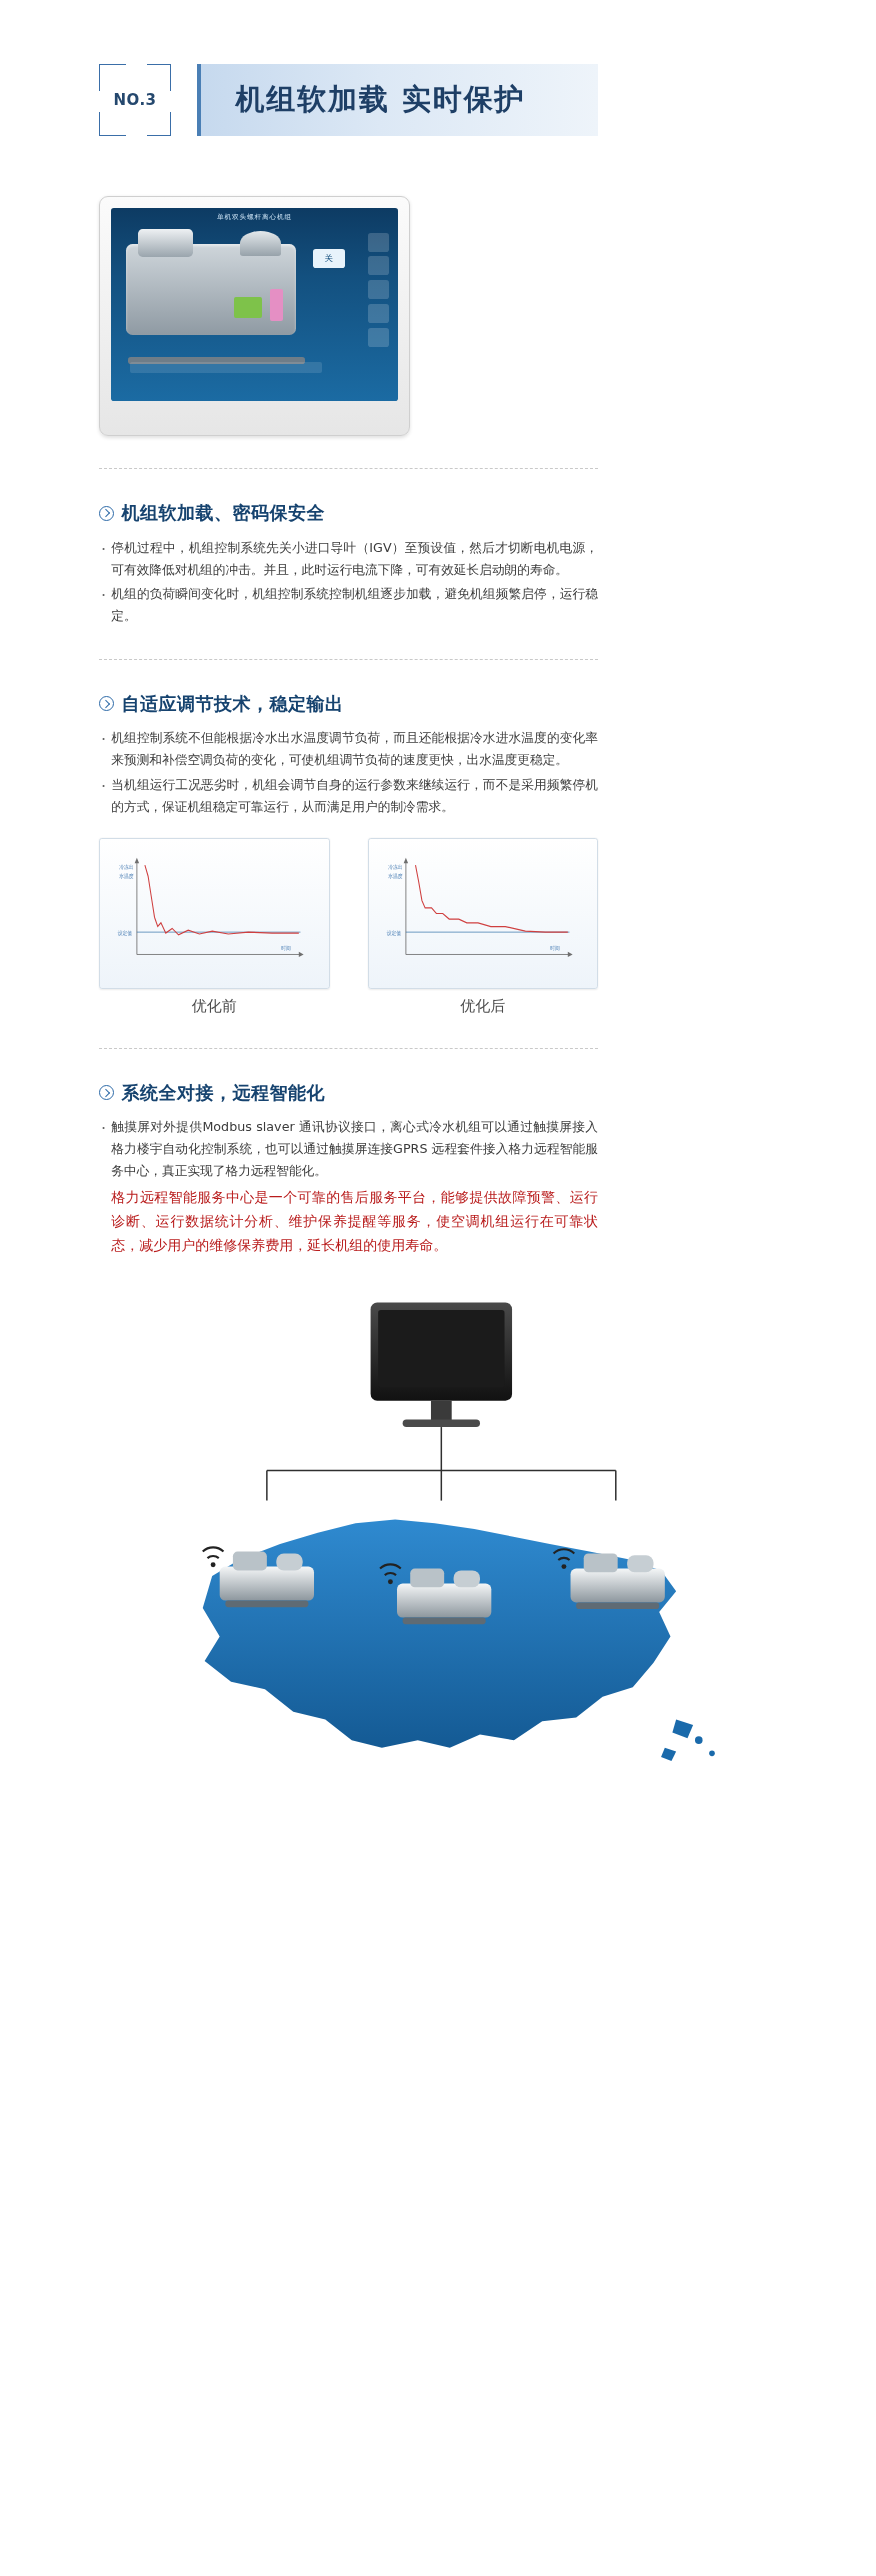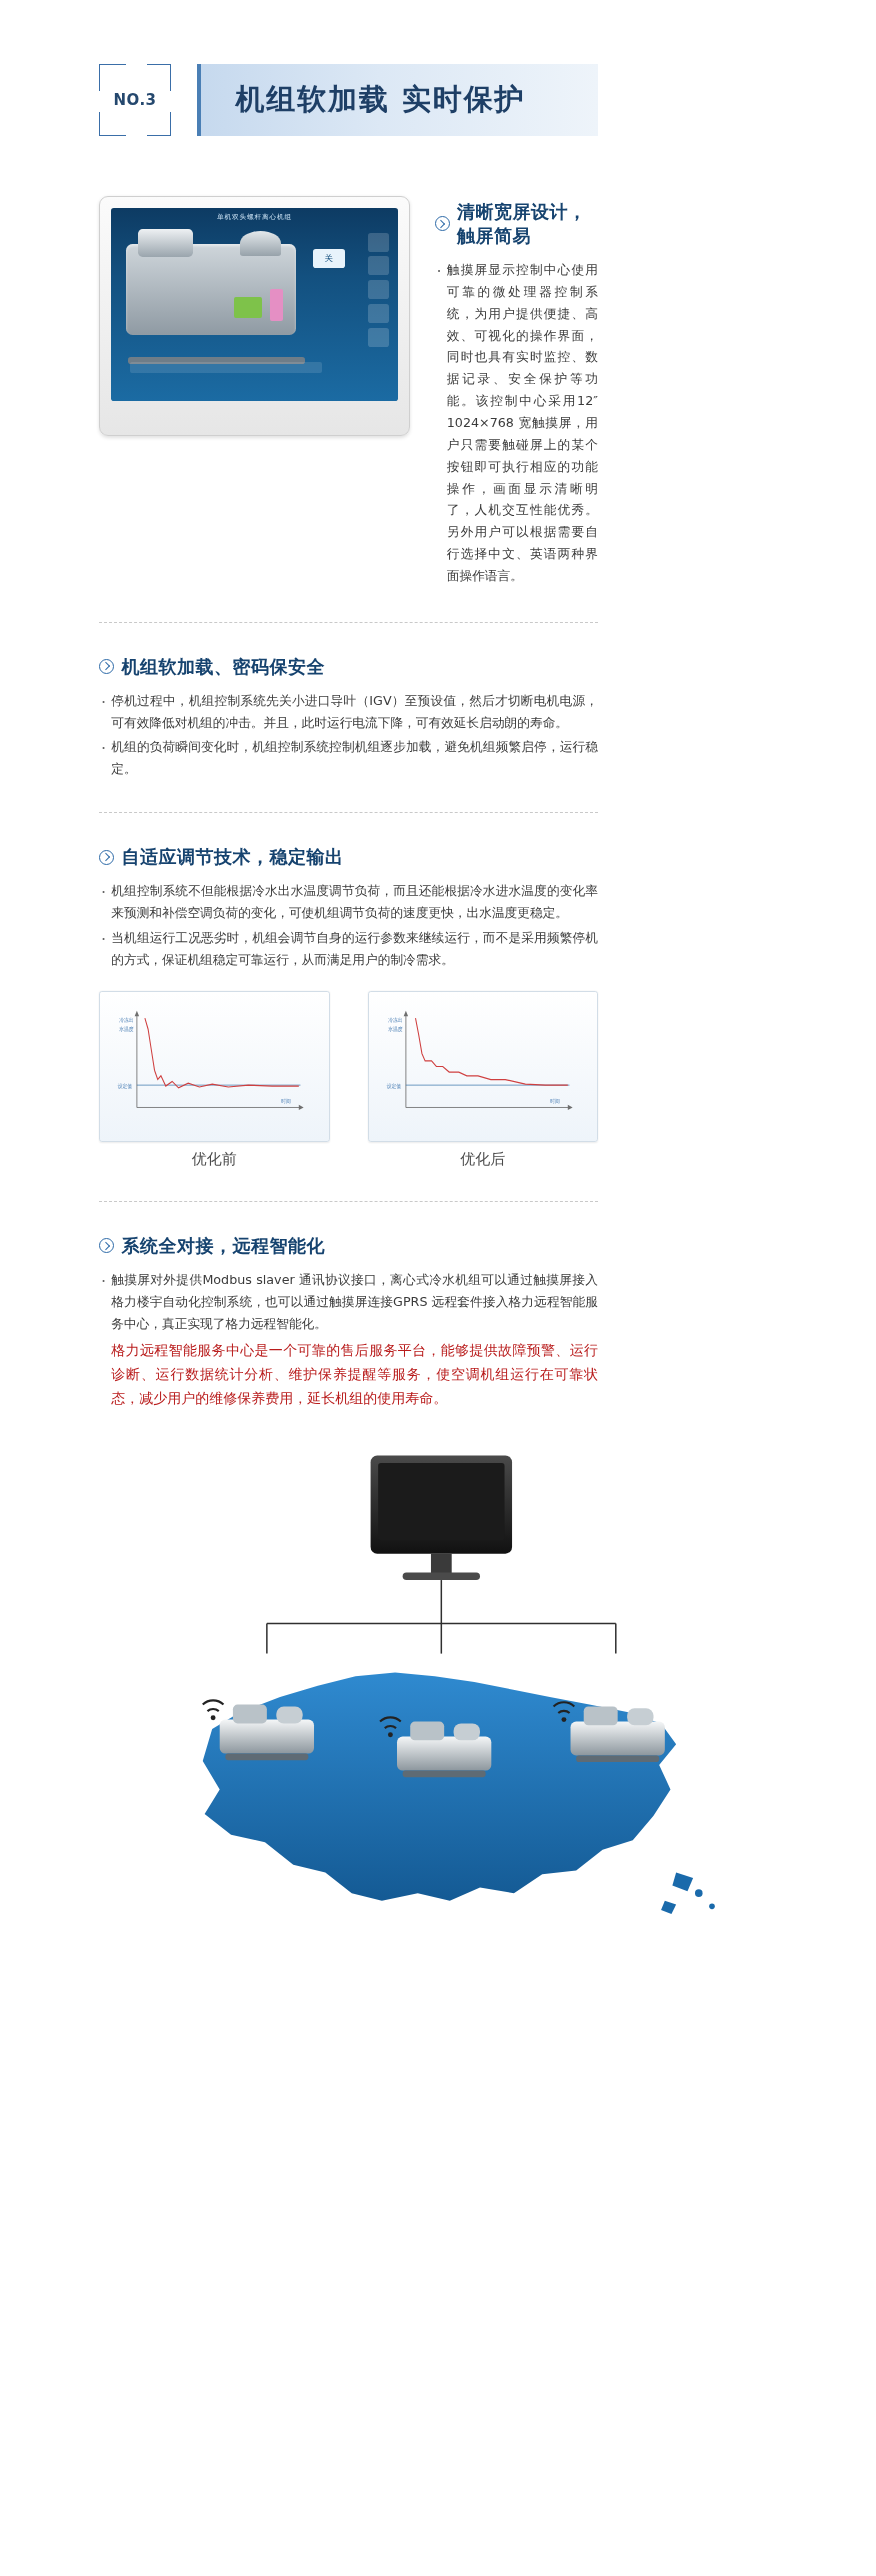--- a/index.html
+++ b/index.html
@@ -210,29 +210,20 @@
           <i></i>
           <i></i>
           <i></i>
           <i></i>
           <i></i>
         </div>
       </div>
       <div class="panel-foot"></div>
     </div>
 
-    <div class="sec1-text">
-      <div class="sec-head">
-        <span class="arrow-icon"></span>
-        <h2>清晰宽屏设计，触屏简易</h2>
-      </div>
-      <ul class="bullets">
-        <li>触摸屏显示控制中心使用可靠的微处理器控制系统，为用户提供便捷、高效、可视化的操作界面，同时也具有实时监控、数据记录、安全保护等功能。该控制中心采用12″   1024×768 宽触摸屏，用户只需要触碰屏上的某个按钮即可执行相应的功能操作，画面显示清晰明了，人机交互性能优秀。另外用户可以根据需要自行选择中文、英语两种界面操作语言。</li>
-      </ul>
-    </div>
   </div>
 
   <hr class="divider">
 
 
 
   <div class="section">
     <div class="sec-head">
       <span class="arrow-icon"></span>
       <h2>机组软加载、密码保安全</h2>

